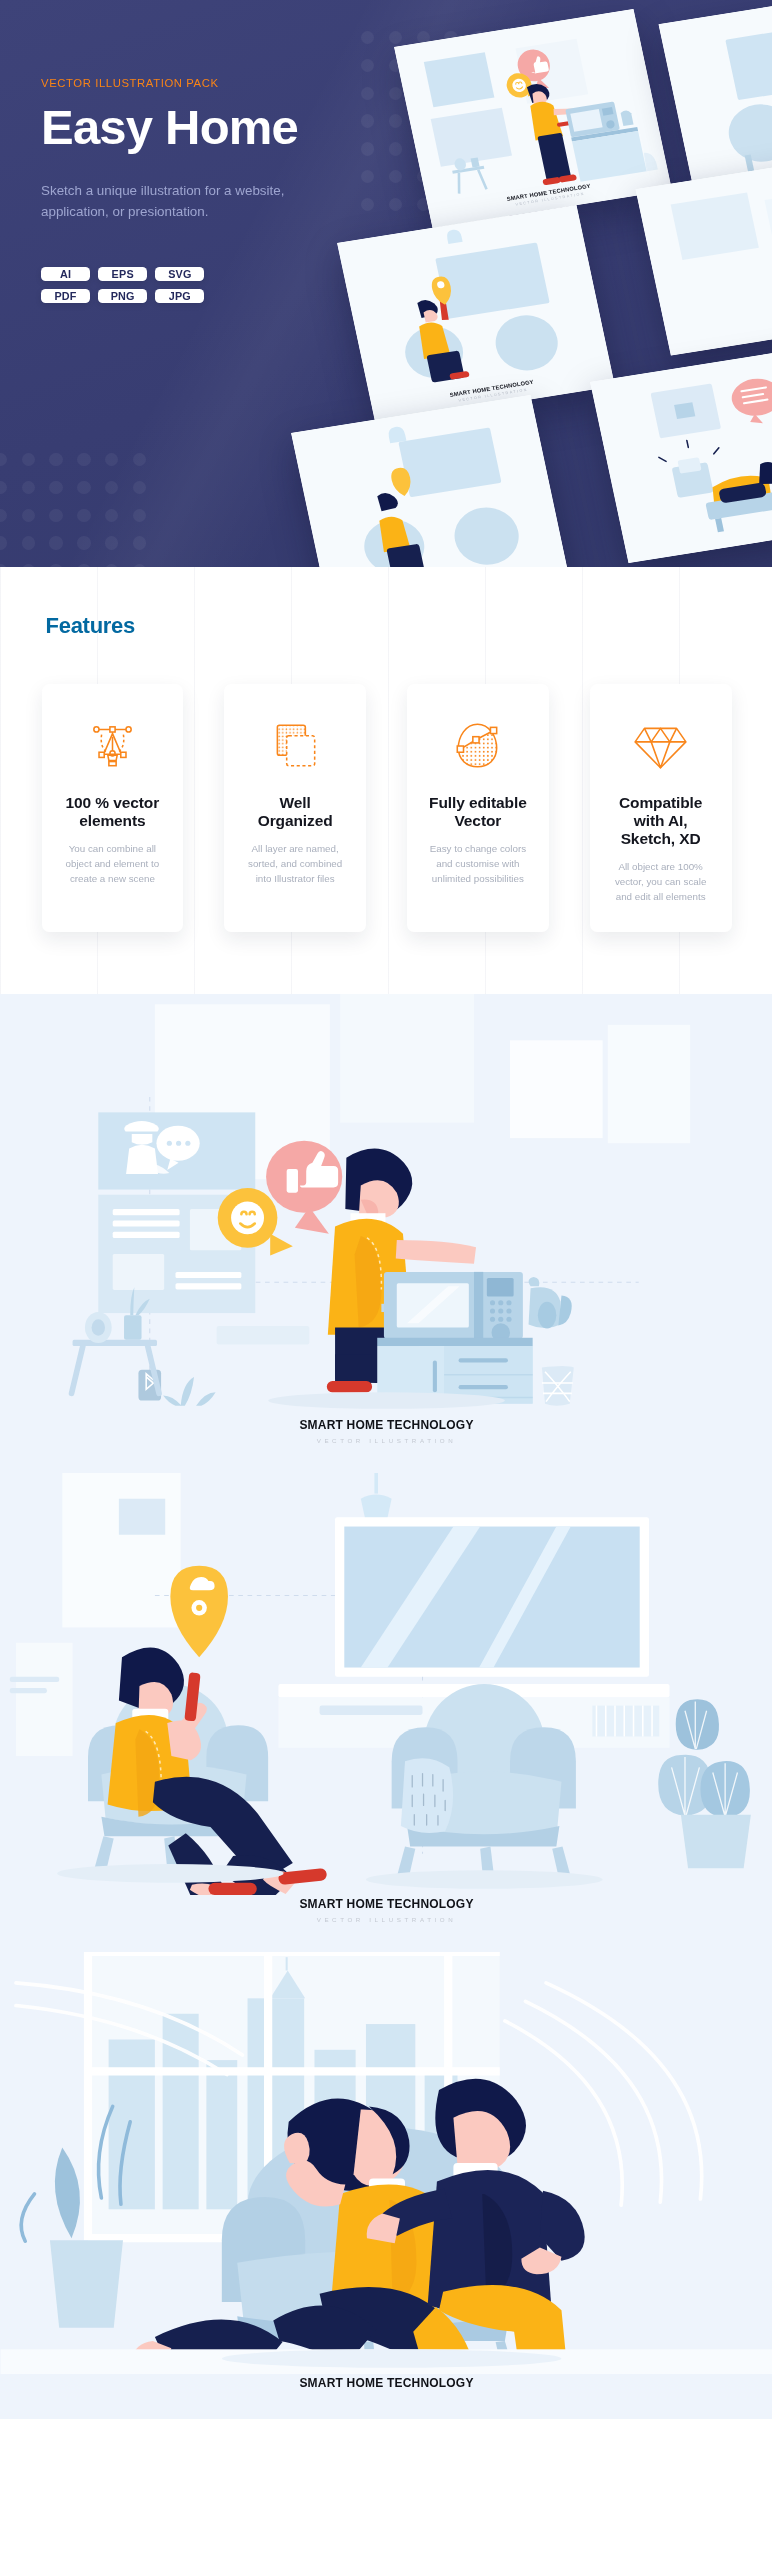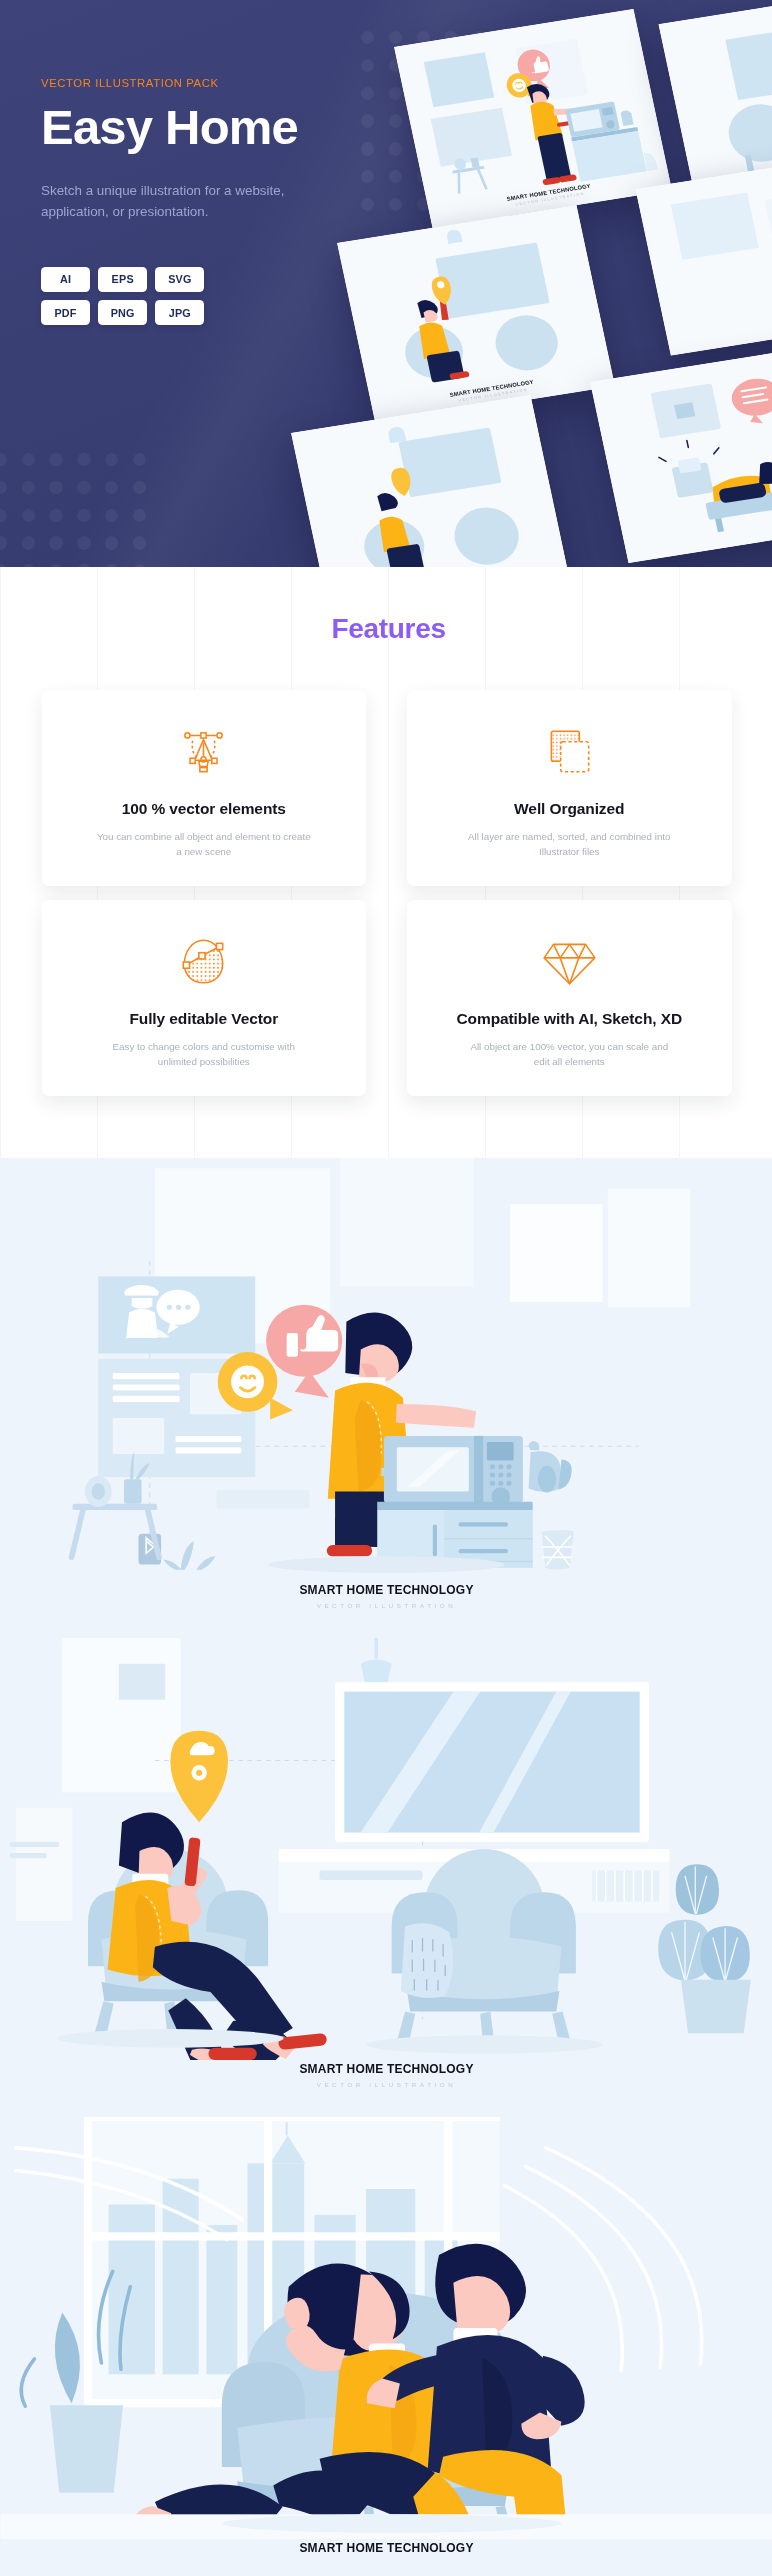--- a/index.html
+++ b/index.html
@@ -44,21 +44,21 @@
   }
   .hero-title {
     color:#ffffff; font-size:49px; line-height:1.06; font-weight:bold;
     letter-spacing:-0.8px; margin-bottom:27px;
   }
   .hero-sub {
     color:#9ea5d0; font-size:13.4px; line-height:1.55; max-width:258px; margin-bottom:44px;
   }
   .badges { display:flex; flex-wrap:wrap; gap:8.2px; width:170px; }
   .badge {
-    width:49px; height:25px; background:#ffffff; border-radius:4.6px;
+    width:49px; height:14px; background:#ffffff; border-radius:4.6px;
     display:flex; align-items:center; justify-content:center;
     color:#24295c; font-size:10.8px; font-weight:bold; letter-spacing:0.2px;
     box-shadow: 0 2.1px 6.2px rgba(0,0,0,0.10);
   }
 
   
   .mock-wrap { position:absolute; inset:0; z-index:3; }
   .mock {
     position:absolute;
     background:#ffffff;
@@ -82,25 +82,24 @@
   .features {
     position:relative;
     background:#ffffff;
     padding: 41px 0 62px 0;
   }
   .grid-lines { position:absolute; inset:0; pointer-events:none;
     background-image: repeating-linear-gradient(to right, rgba(60,70,120,0.055) 0 0.5px, transparent 0.5px 97px);
   }
   .features-inner { position:relative; width:690px; margin:0 auto; }
   .features-title {
-    font-size:28px; font-weight:bold; letter-spacing:-0.3px; color:#8b5cf6;
+    font-size:22px; font-weight:bold; letter-spacing:-0.3px; color:#0369a1;
     margin: 5.2px 0 45px 4.1px;
-    text-align: center;
-  }
-  .feat-grid { display:grid; grid-template-columns: 1fr 1fr; gap:14px 41px; }
+  }
+  .feat-grid { display:grid; grid-template-columns: 1fr 1fr 1fr 1fr; gap:14px 41px; }
   .feat-card {
     background:#ffffff;
     border-radius:7.2px;
     box-shadow: 0 7.2px 19.6px rgba(22,30,60,0.085);
     padding: 30px 20.6px 27px 20.6px;
     text-align:center;
     min-height: 175px;
     display:flex; flex-direction:column; align-items:center; justify-content:flex-start;
   }
   .feat-icon { height:62px; display:flex; align-items:center; justify-content:center; margin-bottom:17.5px; }

